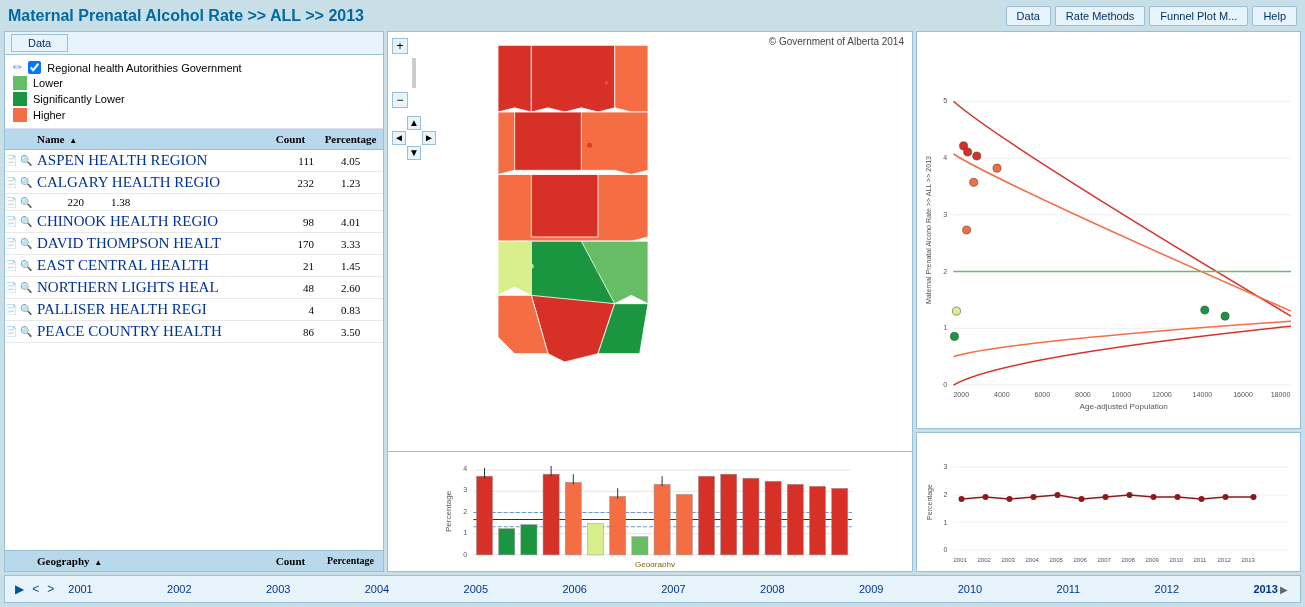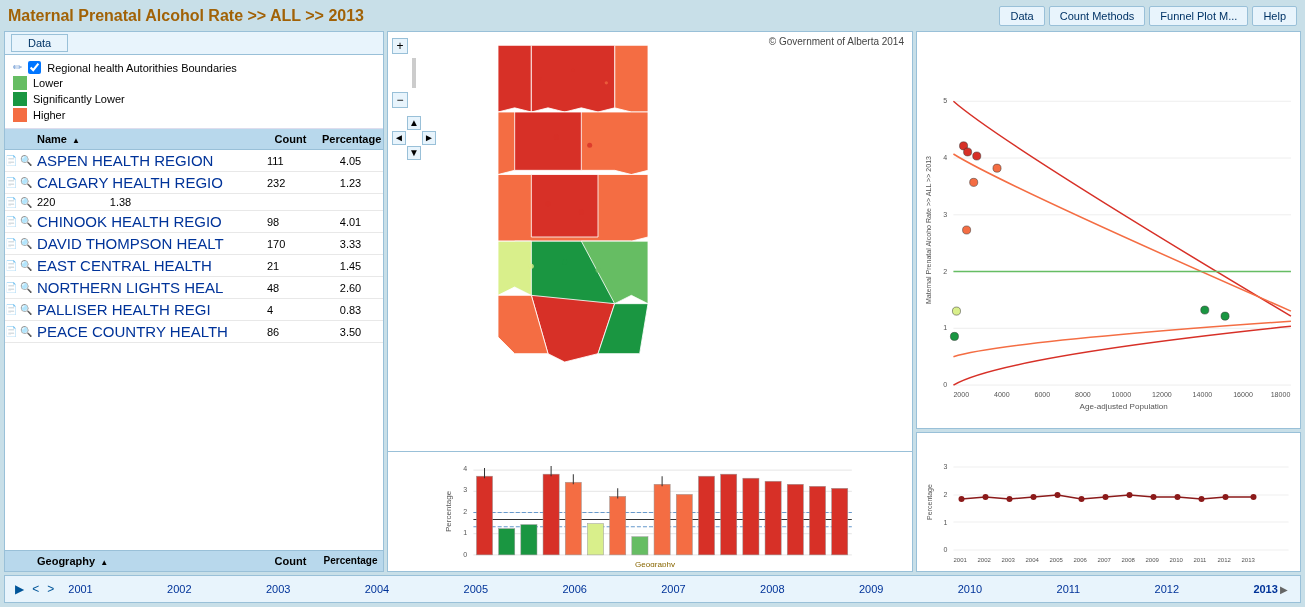--- a/index.html
+++ b/index.html
@@ -22,21 +22,21 @@
     }
     .top-bar {
       display: flex;
       align-items: center;
       justify-content: space-between;
       padding: 2px 4px;
     }
     .title {
       font-size: 16px;
       font-weight: bold;
-      color: #a16207;
+      color: #0369a1;
     }
     .top-buttons {
       display: flex;
       gap: 4px;
     }
     .btn {
       background: #e8f4fc;
       border: 1px solid #99c0d8;
       padding: 3px 10px;
       cursor: pointer;
@@ -85,20 +85,21 @@
     .legend-color {
       width: 14px;
       height: 14px;
       display: inline-block;
     }
     .table-container {
       flex: 1;
       overflow: hidden;
       display: flex;
       flex-direction: column;
+      font-family: Liberation Serif, serif;
     }
     .table-header {
       display: flex;
       background: #b8d8ec;
       border-bottom: 1px solid #99c0d8;
       font-weight: bold;
       font-size: 11px;
     }
     .th-icon { width: 28px; padding: 4px 2px; text-align: center; }
     .th-name { flex: 1; padding: 4px 4px; }
@@ -106,21 +107,21 @@
     .th-pct { width: 65px; padding: 4px 4px; text-align: center; }
     .table-body { flex: 1; overflow-y: auto; }
     .table-row {
       display: flex;
       align-items: center;
       border-bottom: 1px solid #e8e8e8;
       font-size: 11px;
     }
     .td-icon { width: 28px; padding: 2px 2px; text-align: center; color: #666; display: flex; gap: 2px; align-items: center; justify-content: center; }
     .td-name { flex: 1; padding: 2px 4px; color: #003399; font-size: 15px; }
-    .td-count { width: 55px; padding: 0 4px; text-align: left; }
+    .td-count { width: 55px; padding: 0 4px; text-align: right; }
     .td-pct { width: 65px; padding: 2px 4px; text-align: center; }
     .sort-arrow { font-size: 8px; margin-left: 2px; }
     .bottom-table-header {
       display: flex;
       background: #b8d8ec;
       border-top: 1px solid #99c0d8;
       font-weight: bold;
       font-size: 11px;
       margin-top: auto;
     }
@@ -259,38 +260,38 @@
   </style>
 </head>
 <body>
 
 <div class="outer-container">
 
   <div class="top-bar">
     <div class="title">Maternal Prenatal Alcohol Rate &gt;&gt; ALL &gt;&gt;    2013</div>
     <div class="top-buttons">
       <button class="btn">Data</button>
-      <button class="btn">Count Methods</button>
+      <button class="btn">Rate Methods</button>
       <button class="btn">Funnel Plot M...</button>
       <button class="btn">Help</button>
     </div>
   </div>
 
   <div class="middle-row">
 
     <div class="left-panel">
       <div class="left-panel-header">
         <button class="data-btn">Data</button>
       </div>
 
       <div class="legend-area">
         <div class="legend-row">
           <span style="color:#5588cc;font-size:11px;">✏</span>
           <input type="checkbox" checked="" style="">
-          <span>Regional health Autorithies Boundaries</span>
+          <span>Regional health Autorithies Government</span>
         </div>
         <div class="legend-row">
           <div class="legend-color" style="background:#66bd63;"></div>
           <span>Lower</span>
         </div>
         <div class="legend-row">
           <div class="legend-color" style="background:#1a9641;"></div>
           <span>Significantly Lower</span>
         </div>
         <div class="legend-row">

